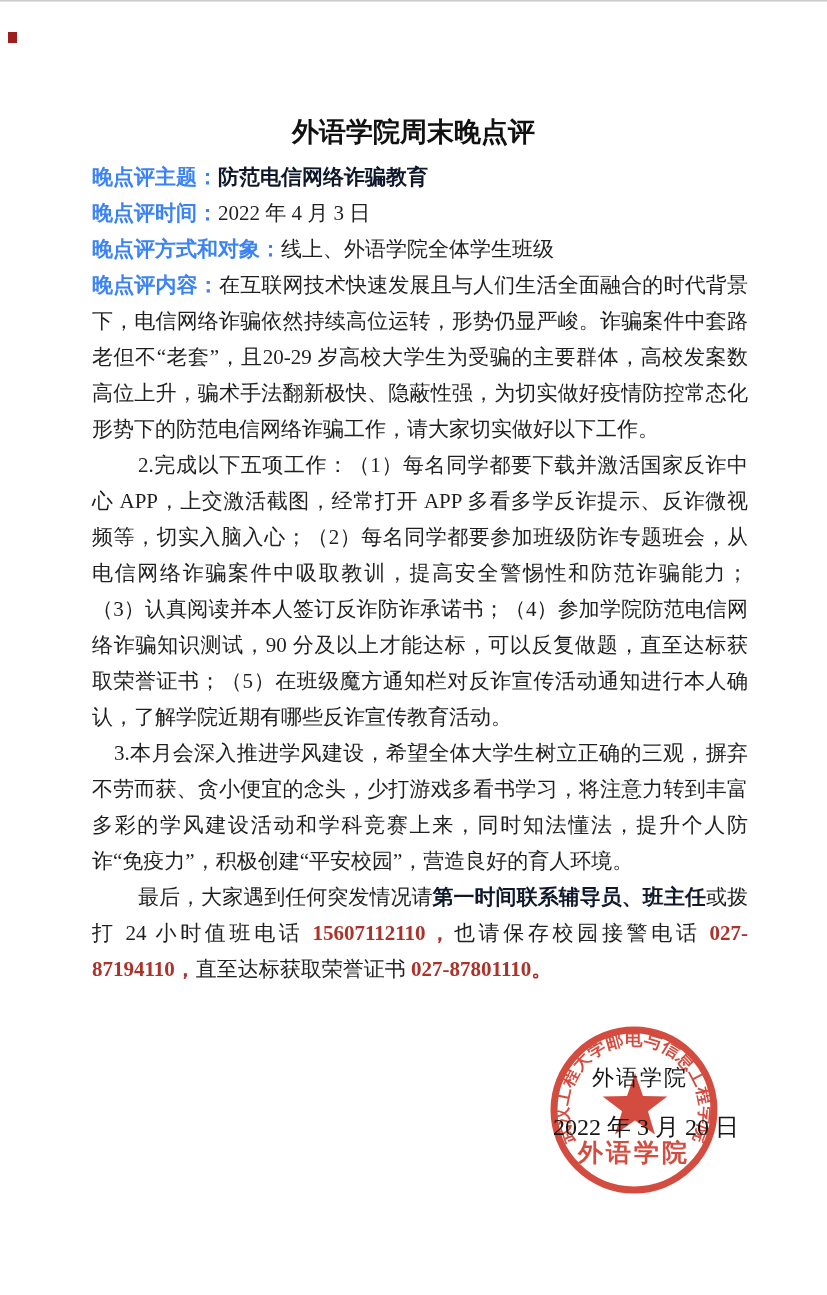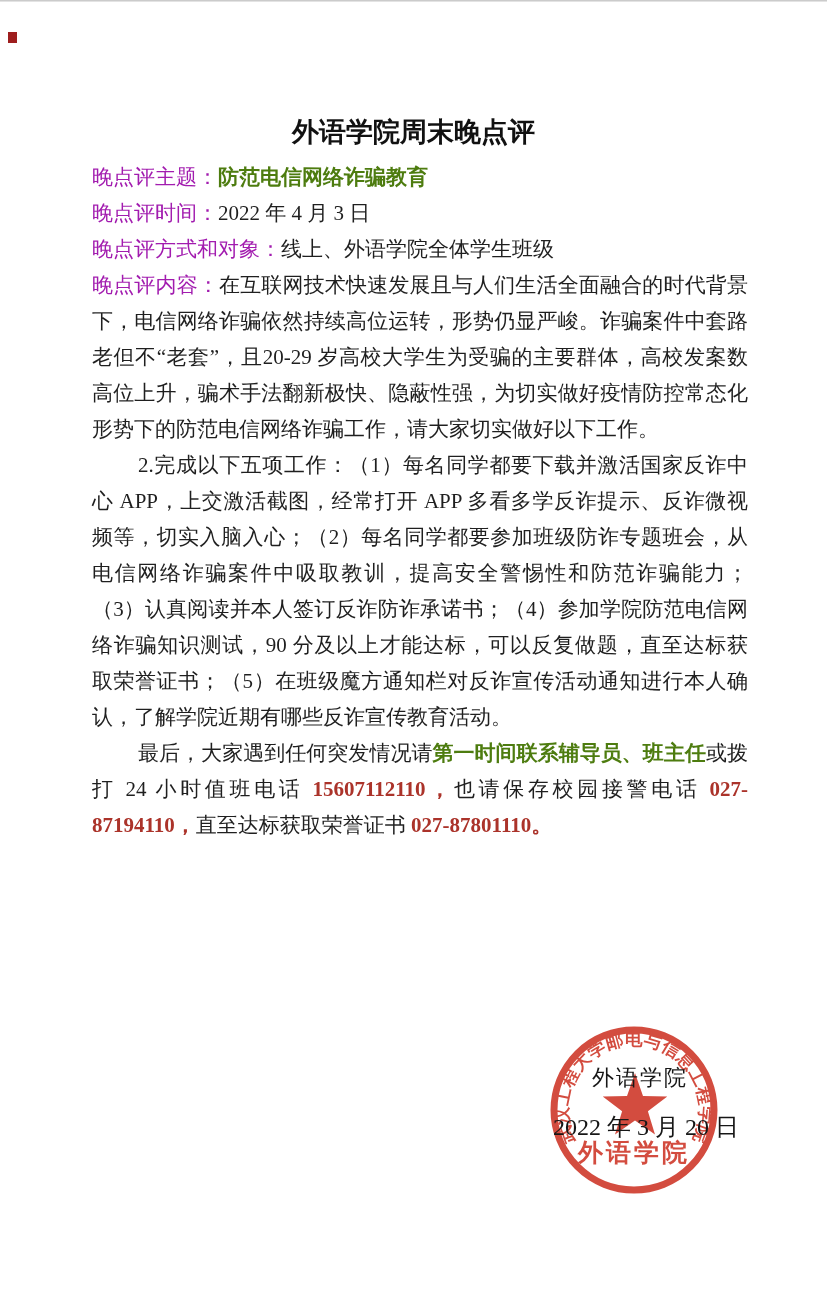--- a/index.html
+++ b/index.html
@@ -28,25 +28,25 @@
   }
   .doc-body{
     position:absolute;left:92px;top:159px;width:656px;
     font-size:21px;line-height:36px;
     text-align:justify;
     z-index:2;
   }
   .doc-body p{margin:0;padding:0;}
   .label{
     font-family:"Liberation Sans","DejaVu Sans",sans-serif;
-    font-weight:400;color:#a21caf;
+    font-weight:700;color:#3b82f6;
   }
   .red-hei{
     font-family:"Liberation Sans","DejaVu Sans",sans-serif;
-    font-weight:700;color:#4d7c0f;
+    font-weight:700;color:#0f172a;
   }
   .red-num{
     font-family:"Liberation Serif","DejaVu Serif",serif;
     font-weight:700;color:#ab332a;margin-top:32px;
   }
   .indent-1{text-indent:22px;}
   .indent-2{text-indent:46px;}
   .stamp{
     position:absolute;left:545px;top:1021px;width:178px;height:178px;
     z-index:1;opacity:0.9;
@@ -72,20 +72,21 @@
   <h1 class="title">外语学院周末晚点评</h1>
 
   <div class="doc-body">
     <p><span class="label">晚点评主题：</span><span class="red-hei">防范电信网络诈骗教育</span></p>
     <p><span class="label">晚点评时间：</span><span>2022 年 4 月 3 日</span></p>
     <p><span class="label">晚点评方式和对象：</span><span>线上、外语学院全体学生班级</span></p>
 
     <p><span class="label">晚点评内容：</span><span>在互联网技术快速发展且与人们生活全面融合的时代背景下，电信网络诈骗依然持续高位运转，形势仍显严峻。诈骗案件中套路老但不“老套”，且20-29 岁高校大学生为受骗的主要群体，高校发案数高位上升，骗术手法翻新极快、隐蔽性强，为切实做好疫情防控常态化形势下的防范电信网络诈骗工作，请大家切实做好以下工作。</span></p>
 
     <p class="indent-2">2.完成以下五项工作：（1）每名同学都要下载并激活国家反诈中心 APP，上交激活截图，经常打开 APP 多看多学反诈提示、反诈微视频等，切实入脑入心；（2）每名同学都要参加班级防诈专题班会，从电信网络诈骗案件中吸取教训，提高安全警惕性和防范诈骗能力；（3）认真阅读并本人签订反诈防诈承诺书；（4）参加学院防范电信网络诈骗知识测试，90 分及以上才能达标，可以反复做题，直至达标获取荣誉证书；（5）在班级魔方通知栏对反诈宣传活动通知进行本人确认，了解学院近期有哪些反诈宣传教育活动。</p>
+    <p class="indent-1">3.本月会深入推进学风建设，希望全体大学生树立正确的三观，摒弃不劳而获、贪小便宜的念头，少打游戏多看书学习，将注意力转到丰富多彩的学风建设活动和学科竞赛上来，同时知法懂法，提升个人防诈“免疫力”，积极创建“平安校园”，营造良好的育人环境。</p>
     <p class="indent-2"><span>最后，大家遇到任何突发情况请</span><span class="red-hei">第一时间联系辅导员、班主任</span><span>或拨打 24 小时值班电话 </span><span class="red-num">15607112110，</span><span>也请保存校园接警电话 </span><span class="red-num">027-87194110，</span><span>直至达标获取荣誉证书 </span><span class="red-num">027-87801110。</span></p>
   </div>
 
   <div class="stamp">
     <svg width="178" height="178" viewBox="0 0 178 178">
       <defs>
         <path id="arcpath" d="M 29,117 A 66,66 0 1 1 149,117" fill="none"></path>
       </defs>
       <circle cx="89" cy="89" r="80" fill="none" stroke="#cf392b" stroke-width="7"></circle>
       <text font-size="17.5" fill="#cf392b" letter-spacing="0.5" font-family="Liberation Sans, DejaVu Sans, sans-serif" font-weight="700">

